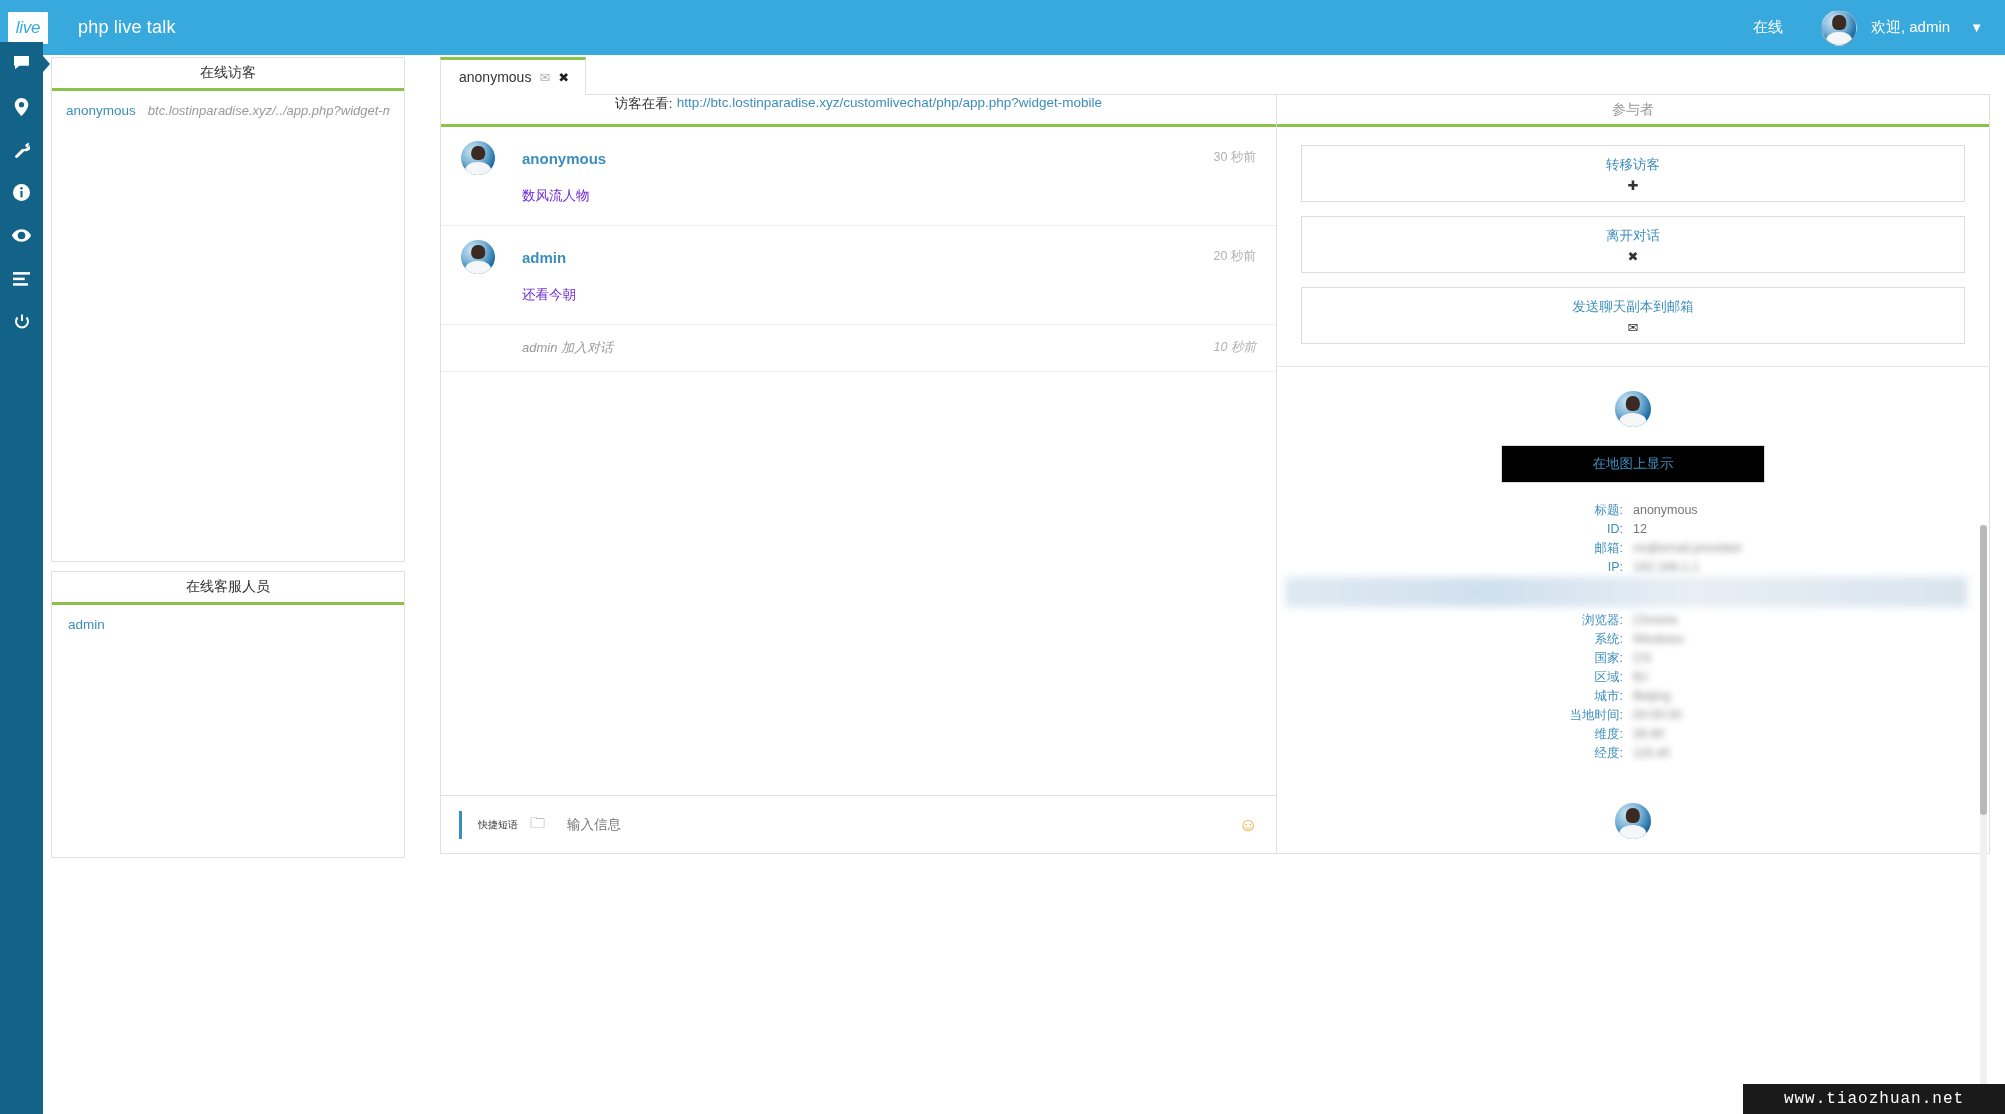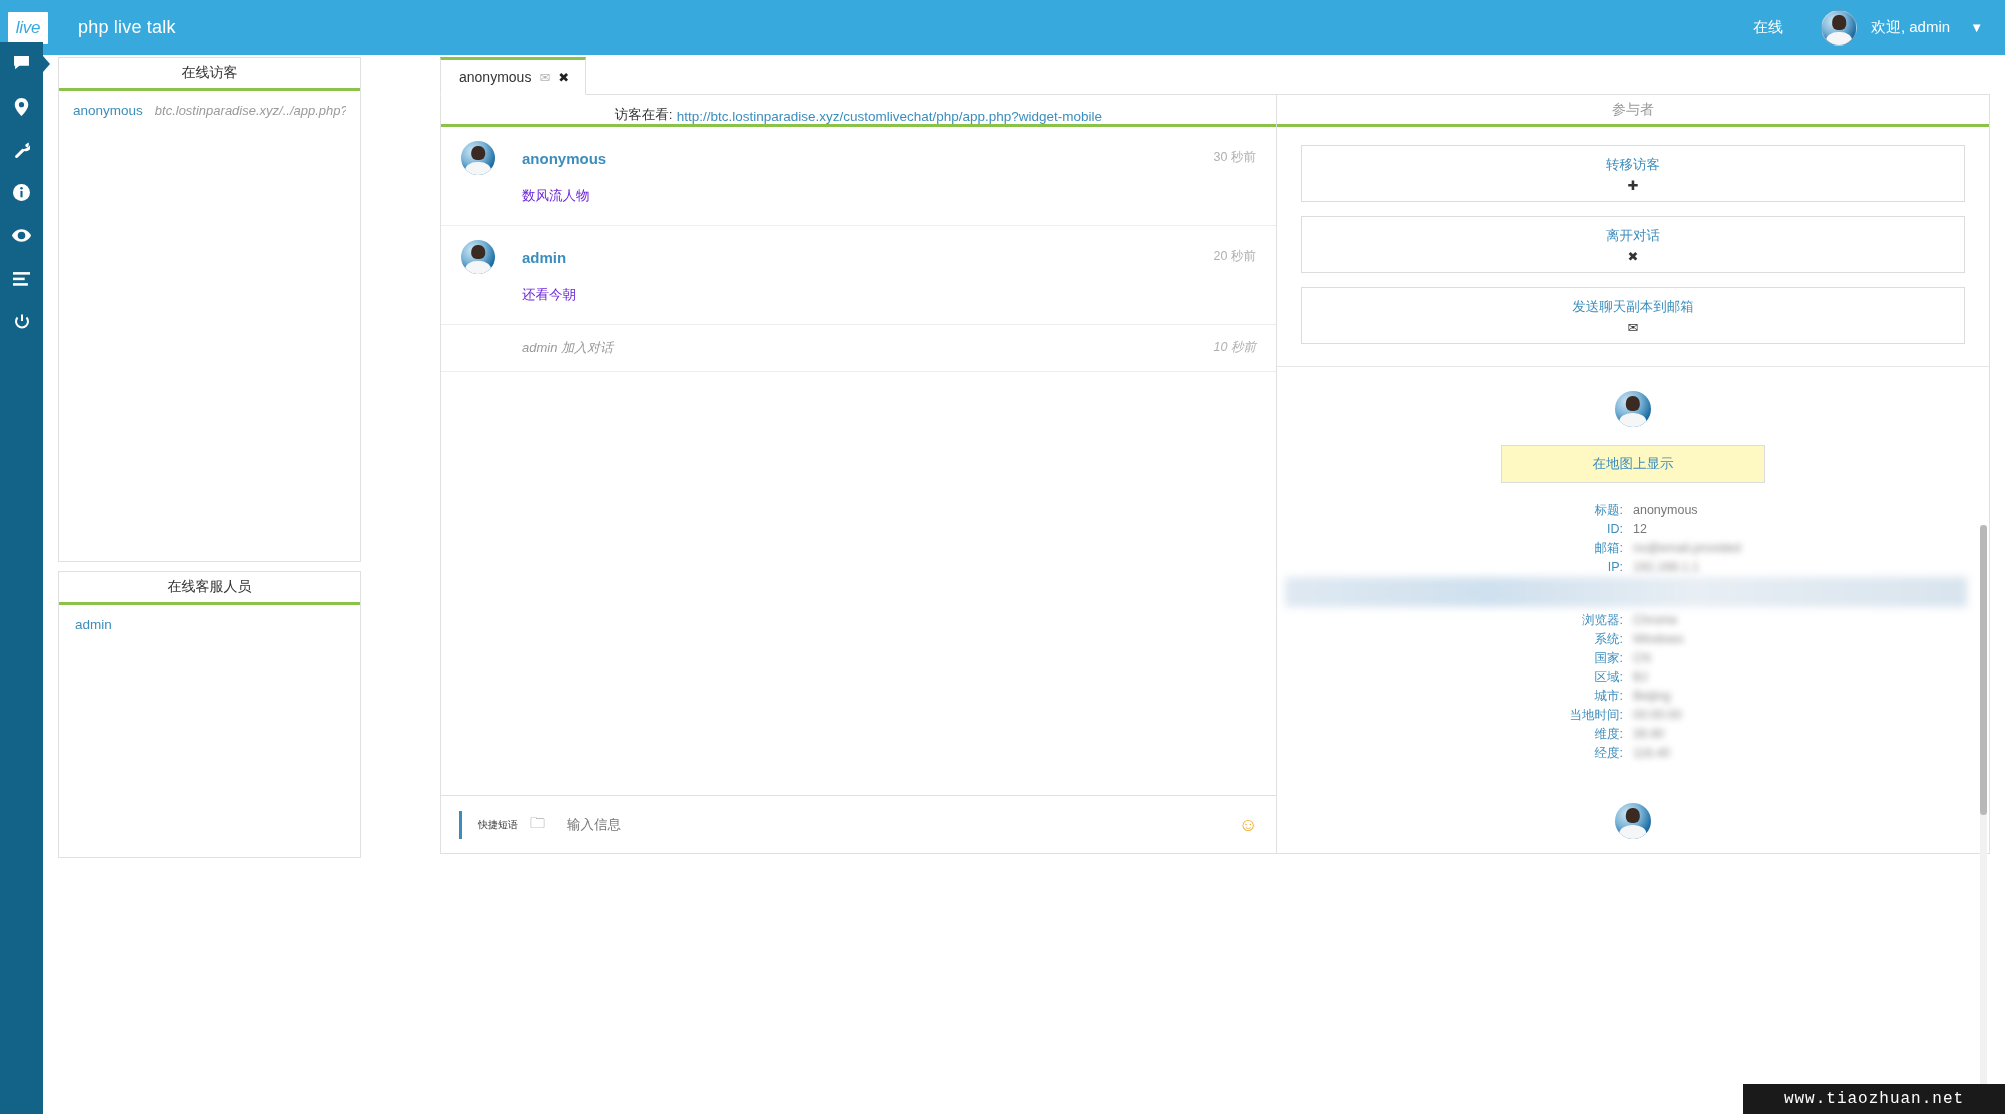--- a/index.html
+++ b/index.html
@@ -75,21 +75,21 @@
   .rail-item svg { display: block; }
   .rail-active { position: relative; }
   .rail-active:after {
     content: ""; position: absolute; right: -7px; top: 50%; transform: translateY(-50%);
     border-left: 7px solid #136389;
     border-top: 8px solid transparent; border-bottom: 8px solid transparent;
   }
 
   
   .left-col {
-    position: absolute; left: 58px; top: 57px; width: 303px;
+    position: absolute; left: 51px; top: 57px; width: 354px;
   }
   .panel {
     background: #ffffff; border: 1px solid #e0e0e0;
   }
   .panel-head {
     height: 33px; display: flex; align-items: center; justify-content: center;
     font-size: 14px; color: #333333; border-bottom: 3px solid #8bc34a;
   }
   .panel-body-visitors { height: 470px; overflow: hidden; }
   .panel-body-operators { height: 252px; overflow: hidden; }
@@ -123,21 +123,21 @@
   .tab-mail { margin-left: 8px; color: #b5b5b5; font-size: 13px; }
   .tab-close { margin-left: 8px; color: #222222; font-size: 13px; font-weight: bold; cursor: pointer; }
 
   .chat-body {
     display: flex; height: 759px; border-left: 1px solid #e0e0e0;
     border-right: 1px solid #e0e0e0; border-bottom: 1px solid #e0e0e0;
   }
   .chat-main { width: 836px; border-right: 1px solid #e0e0e0; display: flex; flex-direction: column; }
   .viewing-bar {
     height: 32px; border-bottom: 3px solid #8bc34a;
-    display: flex; align-items: flex-end; justify-content: center;
+    display: flex; align-items: flex-start; justify-content: center;
     font-size: 13.5px; color: #333333;
   }
   .viewing-label { margin-right: 4px; }
   .viewing-url { color: #3c8dbc; }
   .messages { flex: 1; overflow: hidden; }
   .msg {
     position: relative; padding: 14px 20px 20px 20px; border-bottom: 1px solid #eeeeee;
   }
   .msg-head { display: flex; align-items: center; }
   .msg-avatar {
@@ -204,21 +204,21 @@
     content: ""; position: absolute; left: 50%; top: 14%;
     width: 40%; height: 42%; transform: translateX(-50%);
     background: #3a2a22; border-radius: 46% 46% 40% 40%;
   }
   .profile-avatar:after {
     content: ""; position: absolute; left: 50%; bottom: -14%;
     width: 76%; height: 52%; transform: translateX(-50%);
     background: #f4f6f8; border-radius: 46% 46% 0 0;
   }
   .map-btn {
-    margin-top: 18px; width: 264px; border: 1px solid #dcdcdc; background: #fef9c3;
+    margin-top: 18px; width: 264px; border: 1px solid #dcdcdc; background: #000000;
     text-align: center; padding: 9px 0; color: #3c8dbc; font-size: 13.5px; cursor: pointer;
   }
   .kv-list { margin-top: 18px; width: 100%; }
   .kv {
     display: flex; justify-content: center; font-size: 12.5px; line-height: 19px;
   }
   .kv-key { color: #3c8dbc; text-align: right; width: 140px; padding-right: 10px; }
   .kv-val { color: #777777; text-align: left; width: 140px; }
   .blur { filter: blur(3.2px); color: #8a8a8a; }
   .blur-band {

